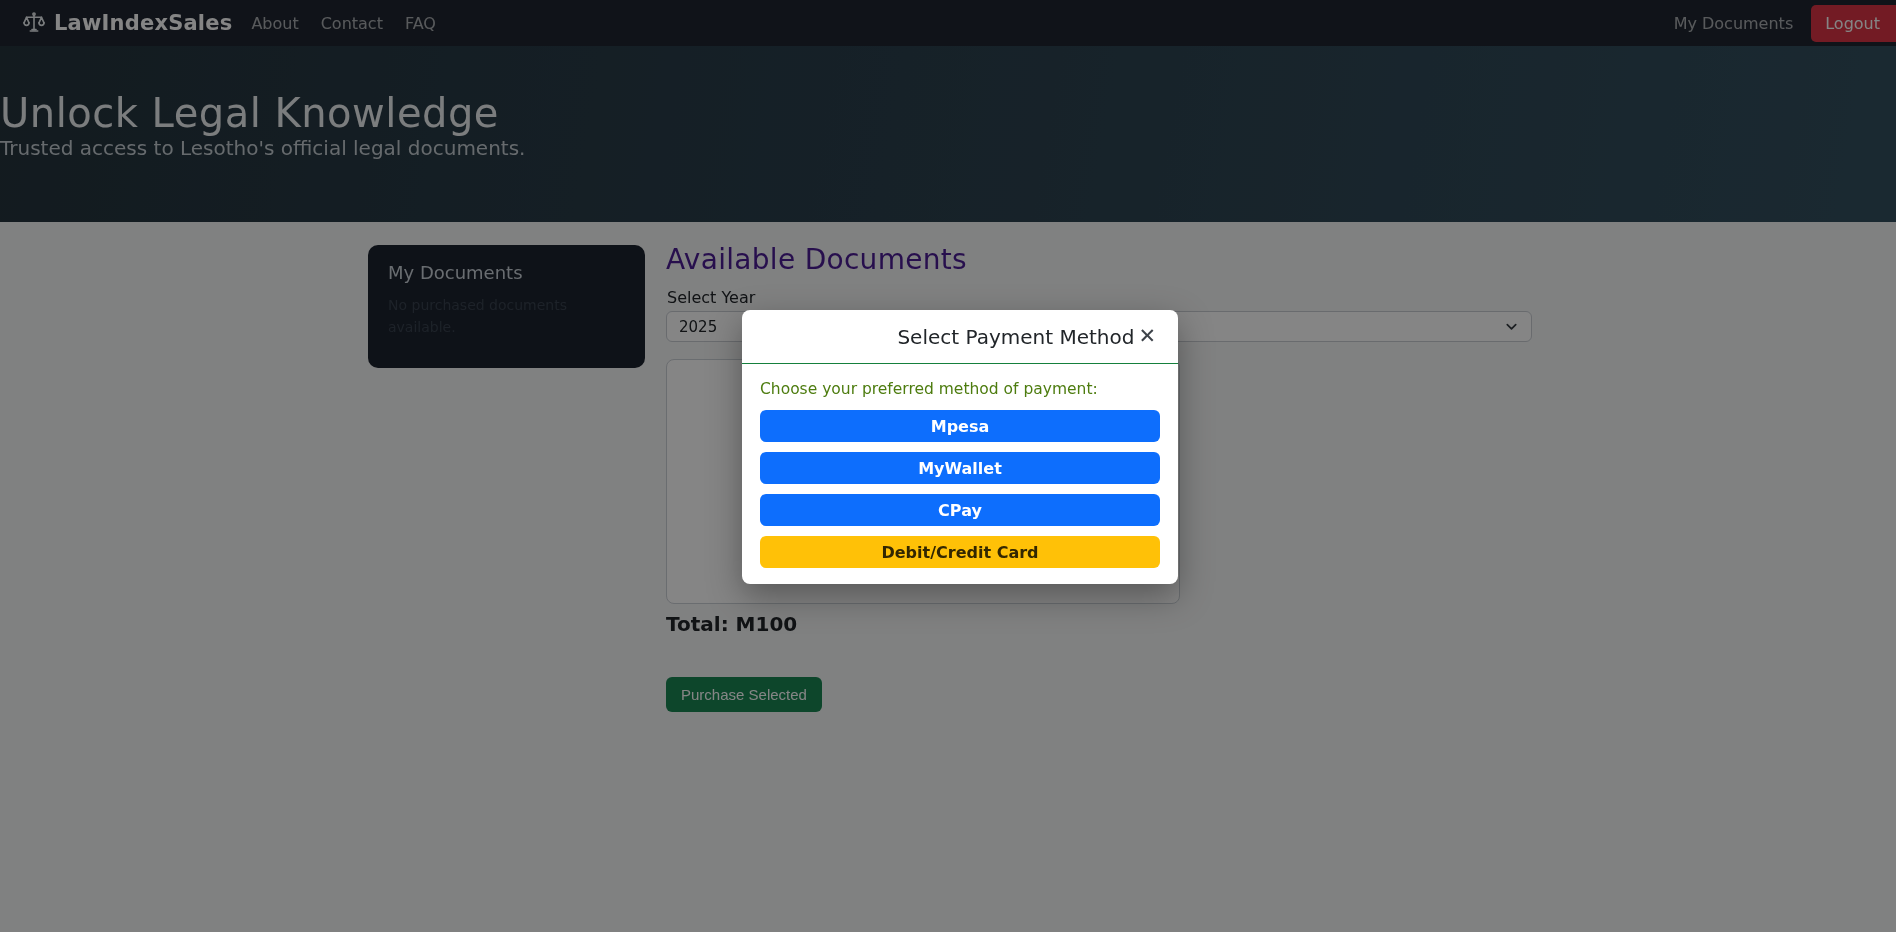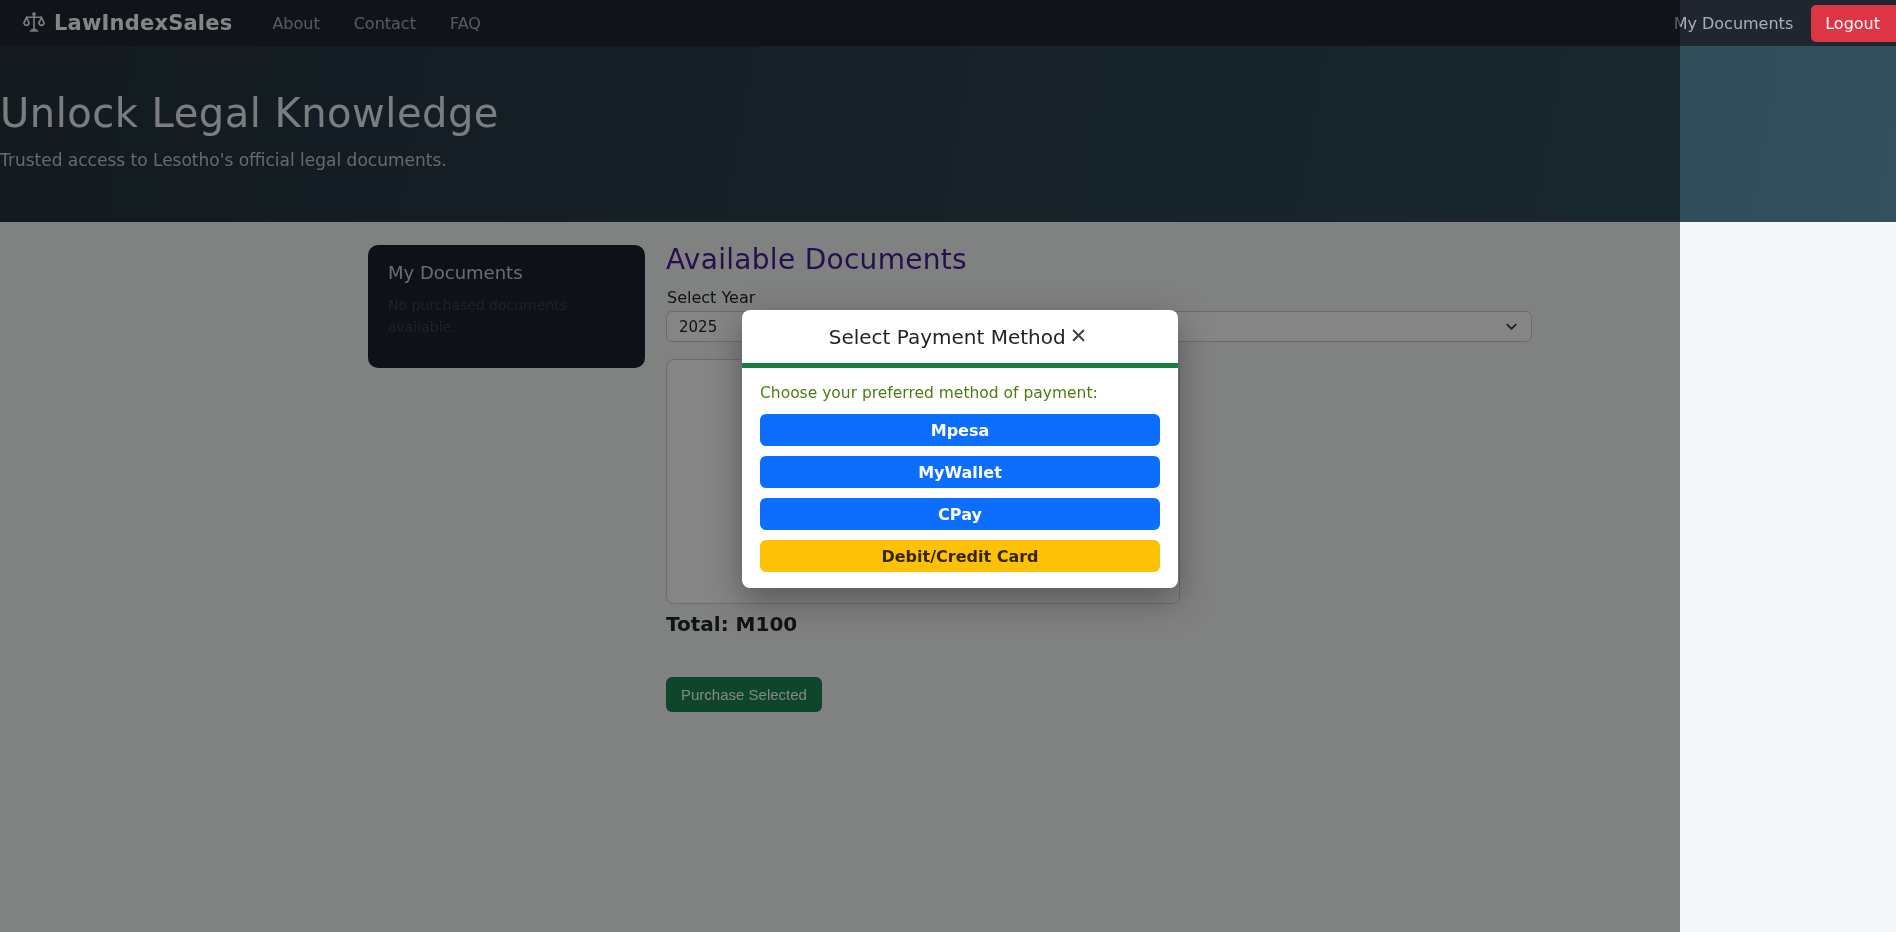--- a/index.html
+++ b/index.html
@@ -3,53 +3,53 @@
 <meta charset="utf-8">
 <style>
   * { margin:0; padding:0; box-sizing:border-box; }
   html,body { width:1896px; height:932px; }
   body {
     font-family: "DejaVu Sans", "Liberation Sans", sans-serif;
     background:#f6f7f8;
     overflow:hidden;
     position:relative;
   }
-  .page { position:relative; width:1680px; height:932px; }
+  .page { position:relative; width:1896px; height:932px; }
 
   
   .navbar {
     position:absolute; left:0; top:0; width:1896px; height:46px;
     background:var(--navbar-bg,#1f2630);
     display:flex; align-items:center;
   }
   .brand {
     display:flex; align-items:center; gap:8px; margin-left:22px;
     color:#ffffff; font-size:21px; font-weight:600; text-decoration:none; letter-spacing:.2px;
   }
   .brand svg { width:24px; height:24px; stroke:#e9ecef; }
-  .nav-links { display:flex; align-items:center; margin-left:40px; gap:34px; }
+  .nav-links { display:flex; align-items:center; margin-left:19px; gap:22px; }
   .nav-links a {
     color:rgba(255,255,255,.62); font-size:16px; text-decoration:none;
   }
   .nav-right { margin-left:auto; display:flex; align-items:center; gap:18px; }
   .nav-right a { color:rgba(255,255,255,.62); font-size:16px; text-decoration:none; }
   .logout-btn {
     background:var(--danger,#dc3545); color:#fff; border:none; cursor:pointer;
     font-size:16px; padding:9px 16px 9px 14px; border-radius:5px 0 0 5px;
     font-family:inherit;
   }
 
   
   .hero {
     position:absolute; left:0; top:46px; width:1896px; height:176px;
     background:linear-gradient(100deg,#25343d 0%, #2c4250 55%, #33505f 100%);
     text-align:left; padding-top:44px;
   }
   .hero h1 { color:#eceff1; font-size:40px; font-weight:500; letter-spacing:.5px; }
-  .hero p  { color:#c4ccd2; font-size:17px; margin-top:14px; }
+  .hero p  { color:#c4ccd2; font-size:20px; }
 
   
   .main { position:absolute; left:0; top:222px; width:1896px; height:710px; background:#f6f7f8; }
 
   .sidebar-card {
     position:absolute; left:368px; top:23px; width:277px; height:123px;
     background:#1c232e; border-radius:10px; padding:17px 20px;
   }
   .sidebar-card h3 { color:#c9d1d8; font-size:18px; font-weight:500; margin-bottom:12px; }
   .sidebar-card .empty-msg { color:#38424f; font-size:14px; line-height:1.55; width:205px; }
@@ -86,22 +86,22 @@
 
   
   .backdrop {
     position:absolute; inset:0; background:rgba(0,0,0,.48); z-index:10;
   }
   .modal {
     position:absolute; left:742px; top:310px; width:436px; z-index:20;
     background:#fff; border-radius:8px; box-shadow:0 12px 34px rgba(0,0,0,.35);
   }
   .modal-header {
-    display:flex; align-items:center; justify-content:center;
-    padding:14px 18px; border-bottom:5px solid #15803d;
+    display:flex; align-items:center; justify-content:flex-end;
+    padding:14px 18px; border-bottom:1px solid #15803d;
   }
   .modal-title { font-size:20px; font-weight:500; color:#212529; }
   .modal-close {
     background:none; border:none; cursor:pointer; color:#3d434a;
     font-size:21px; line-height:1; font-weight:300; padding:2px 4px; font-family:inherit;
   }
   .modal-body { padding:14px 18px 14px; }
   .modal-prompt { font-size:15.5px; color:#4d7c0f; margin:2px 0 12px; }
   .pay-btn {
     display:block; width:100%; height:32px; margin-bottom:10px;

